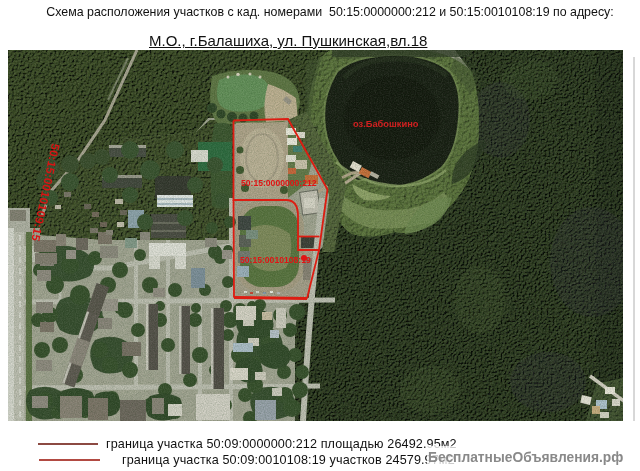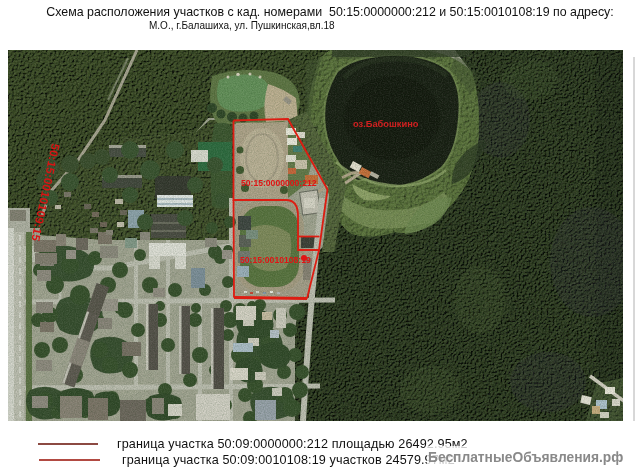--- a/index.html
+++ b/index.html
@@ -1,18 +1,18 @@
 <!DOCTYPE html>
 <html><head>
 <meta charset="utf-8">
 <style>
   html,body{margin:0;padding:0;background:#ffffff;width:640px;height:471px;overflow:hidden;}
   body{font-family:"Liberation Sans", sans-serif;position:relative;}
   .t1{position:absolute;left:10px;top:5px;width:640px;text-align:center;font-size:12.4px;color:#111;white-space:pre;}
-  .t2{position:absolute;left:149px;top:20px;font-size:10px;color:#111;white-space:pre;}
+  .t2{position:absolute;left:149px;top:32px;font-size:15px;color:#111;white-space:pre;text-decoration:underline;}
   .leg{position:absolute;font-size:12.6px;color:#111;white-space:pre;letter-spacing:0.12px;}
   .wm{position:absolute;left:427px;top:446px;width:213px;height:25px;background:rgba(255,255,255,0.78);}
   .wmt{position:absolute;left:428px;top:450px;font-size:13.8px;font-weight:bold;color:#898989;letter-spacing:0px;white-space:pre;}
 </style>
 </head>
 <body>
 
 <div class="t1">Схема расположения участков с кад. номерами  50:15:0000000:212 и 50:15:0010108:19 по адресу:</div>
 
 <div class="t2">М.О., г.Балашиха, ул. Пушкинская,вл.18</div>
@@ -479,21 +479,21 @@
   <text x="240" y="263" fill="#e01414" font-size="8.6" font-weight="bold" font-family="Liberation Sans, sans-serif">50:15:0010108:19</text>
 
   <text x="353" y="127" fill="#d02020" font-size="9.3" font-weight="bold" font-family="Liberation Sans, sans-serif">оз.Бабошкино</text>
 </g>
 
 <line x1="634" y1="57" x2="634" y2="421" stroke="#b0b0b0" stroke-width="1"></line>
 </svg>
 
 <div style="position:absolute;left:38px;top:443px;width:60px;height:1.5px;background:#8c4a42"></div>
 
-<div class="leg" style="left:117px;top:437px;">граница участка 50:09:0000000:212 площадью 26492.95м2</div>
+<div class="leg" style="left:106px;top:437px;">граница участка 50:09:0000000:212 площадью 26492.95м2</div>
 
 <div style="position:absolute;left:39px;top:459px;width:61px;height:1.5px;background:#b24a42"></div>
 
 <div class="leg" style="left:122px;top:453px;">граница участка 50:09:0010108:19 участков 24579.97м2</div>
 
 <div class="wm"></div>
 
 <div class="wmt">БесплатныеОбъявления.рф</div>
 
 </body></html>

